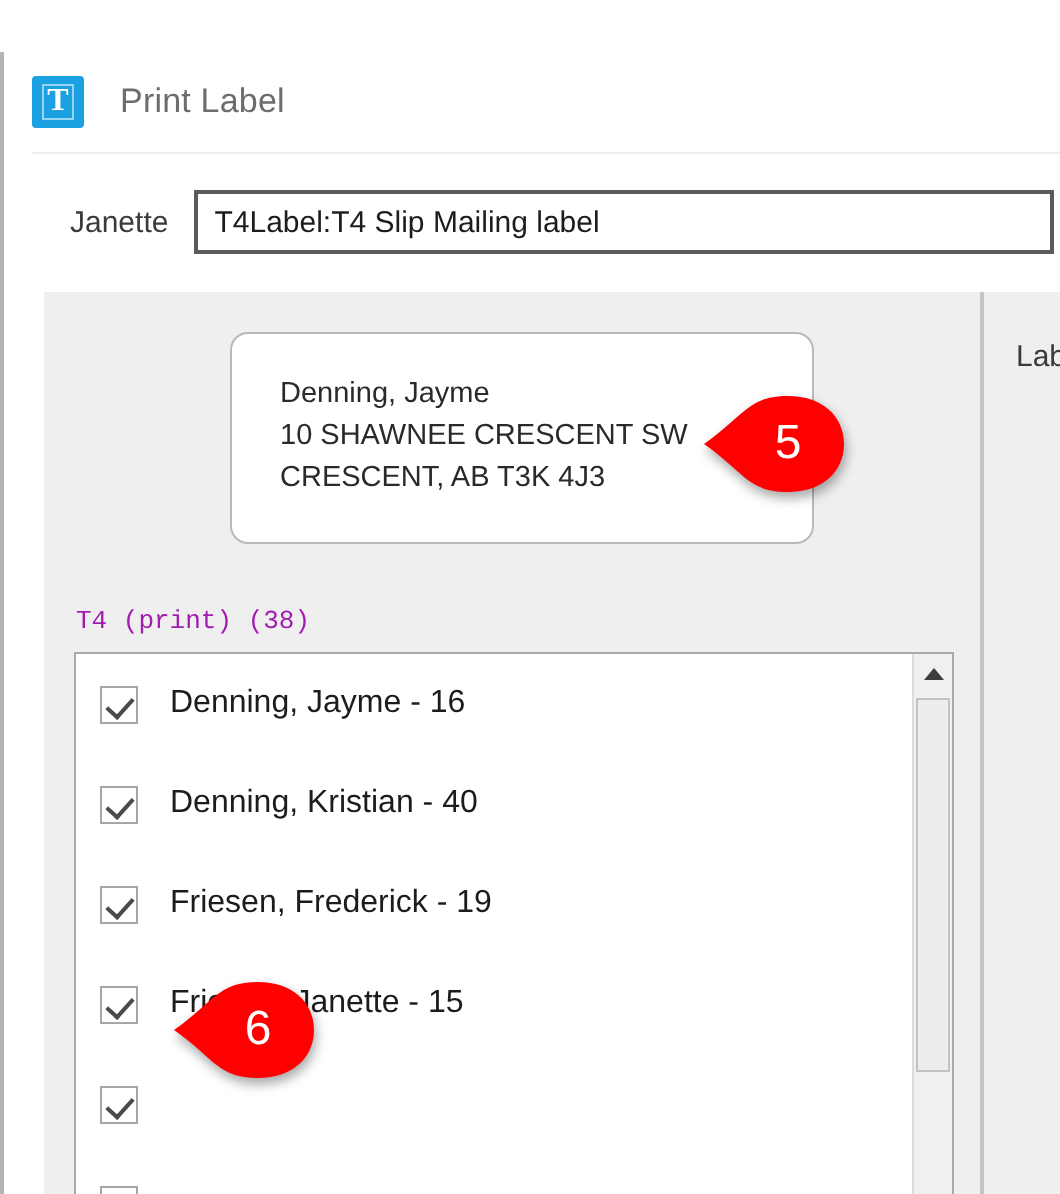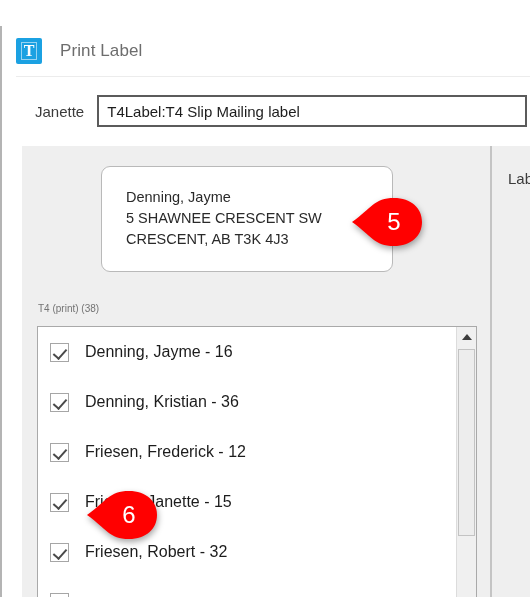--- a/index.html
+++ b/index.html
@@ -130,21 +130,21 @@
     position: absolute;
     left: 16px; top: 24px;
     font-size: 15px;
     color: #3b3b3b;
     white-space: nowrap;
   }
 
   
   .addr-card {
     position: absolute;
-    left: 99px; top: 140px;
+    left: 113px; top: 140px;
     width: 292px;
     height: 106px;
     background: #ffffff;
     border: 1px solid #b9b9b9;
     border-radius: 9px;
     box-sizing: border-box;
     padding-left: 41px;
   }
   .addr-lines {
     position: absolute;
@@ -152,23 +152,24 @@
     font-size: 14.5px;
     color: #2a2a2a;
     line-height: 21px;
   }
   .addr-lines div { white-space: nowrap; }
 
   
   .list-caption {
     position: absolute;
     left: 36px; top: 277px;
-    font-size: 10px;
-    color: #737373;
+    font-size: 13px;
+    color: #a21caf;
     white-space: nowrap;
+    font-family: Liberation Mono, monospace;
   }
   .listbox {
     position: absolute;
     left: 35px; top: 300px;
     width: 440px;
     height: 297px;
     background: #ffffff;
     border: 1px solid #a9a9a9;
     box-sizing: border-box;
     overflow: hidden;
@@ -285,48 +286,47 @@
 
   <div class="panel"></div>
   <div class="panel-divider"></div>
   <div class="right-panel">
     <div class="right-panel-title">Lab</div>
   </div>
 
   <div class="addr-card">
     <div class="addr-lines">
       <div>Denning, Jayme</div>
-      <div>5 SHAWNEE CRESCENT SW</div>
+      <div>10 SHAWNEE CRESCENT SW</div>
       <div>CRESCENT, AB T3K 4J3</div>
     </div>
   </div>
 
   <div class="list-caption">T4 (print) (38)</div>
 
   <div class="listbox">
     <div class="list-items">
         <div class="list-item">
           <div class="cb checked"></div>
           <div class="item-label">Denning, Jayme - 16</div>
         </div>
         <div class="list-item">
           <div class="cb checked"></div>
-          <div class="item-label">Denning, Kristian - 36</div>
-        </div>
-        <div class="list-item">
-          <div class="cb checked"></div>
-          <div class="item-label">Friesen, Frederick - 12</div>
+          <div class="item-label">Denning, Kristian - 40</div>
+        </div>
+        <div class="list-item">
+          <div class="cb checked"></div>
+          <div class="item-label">Friesen, Frederick - 19</div>
         </div>
         <div class="list-item">
           <div class="cb checked"></div>
           <div class="item-label">Friesen, Janette - 15</div>
         </div>
         <div class="list-item">
           <div class="cb checked"></div>
-          <div class="item-label">Friesen, Robert - 32</div>
         </div>
         <div class="list-item">
           <div class="cb checked"></div>
         </div>
       </div>
 
     <div class="scrollbar">
       <div class="sb-up">
         <div class="sb-up-arrow"></div>
       </div>

